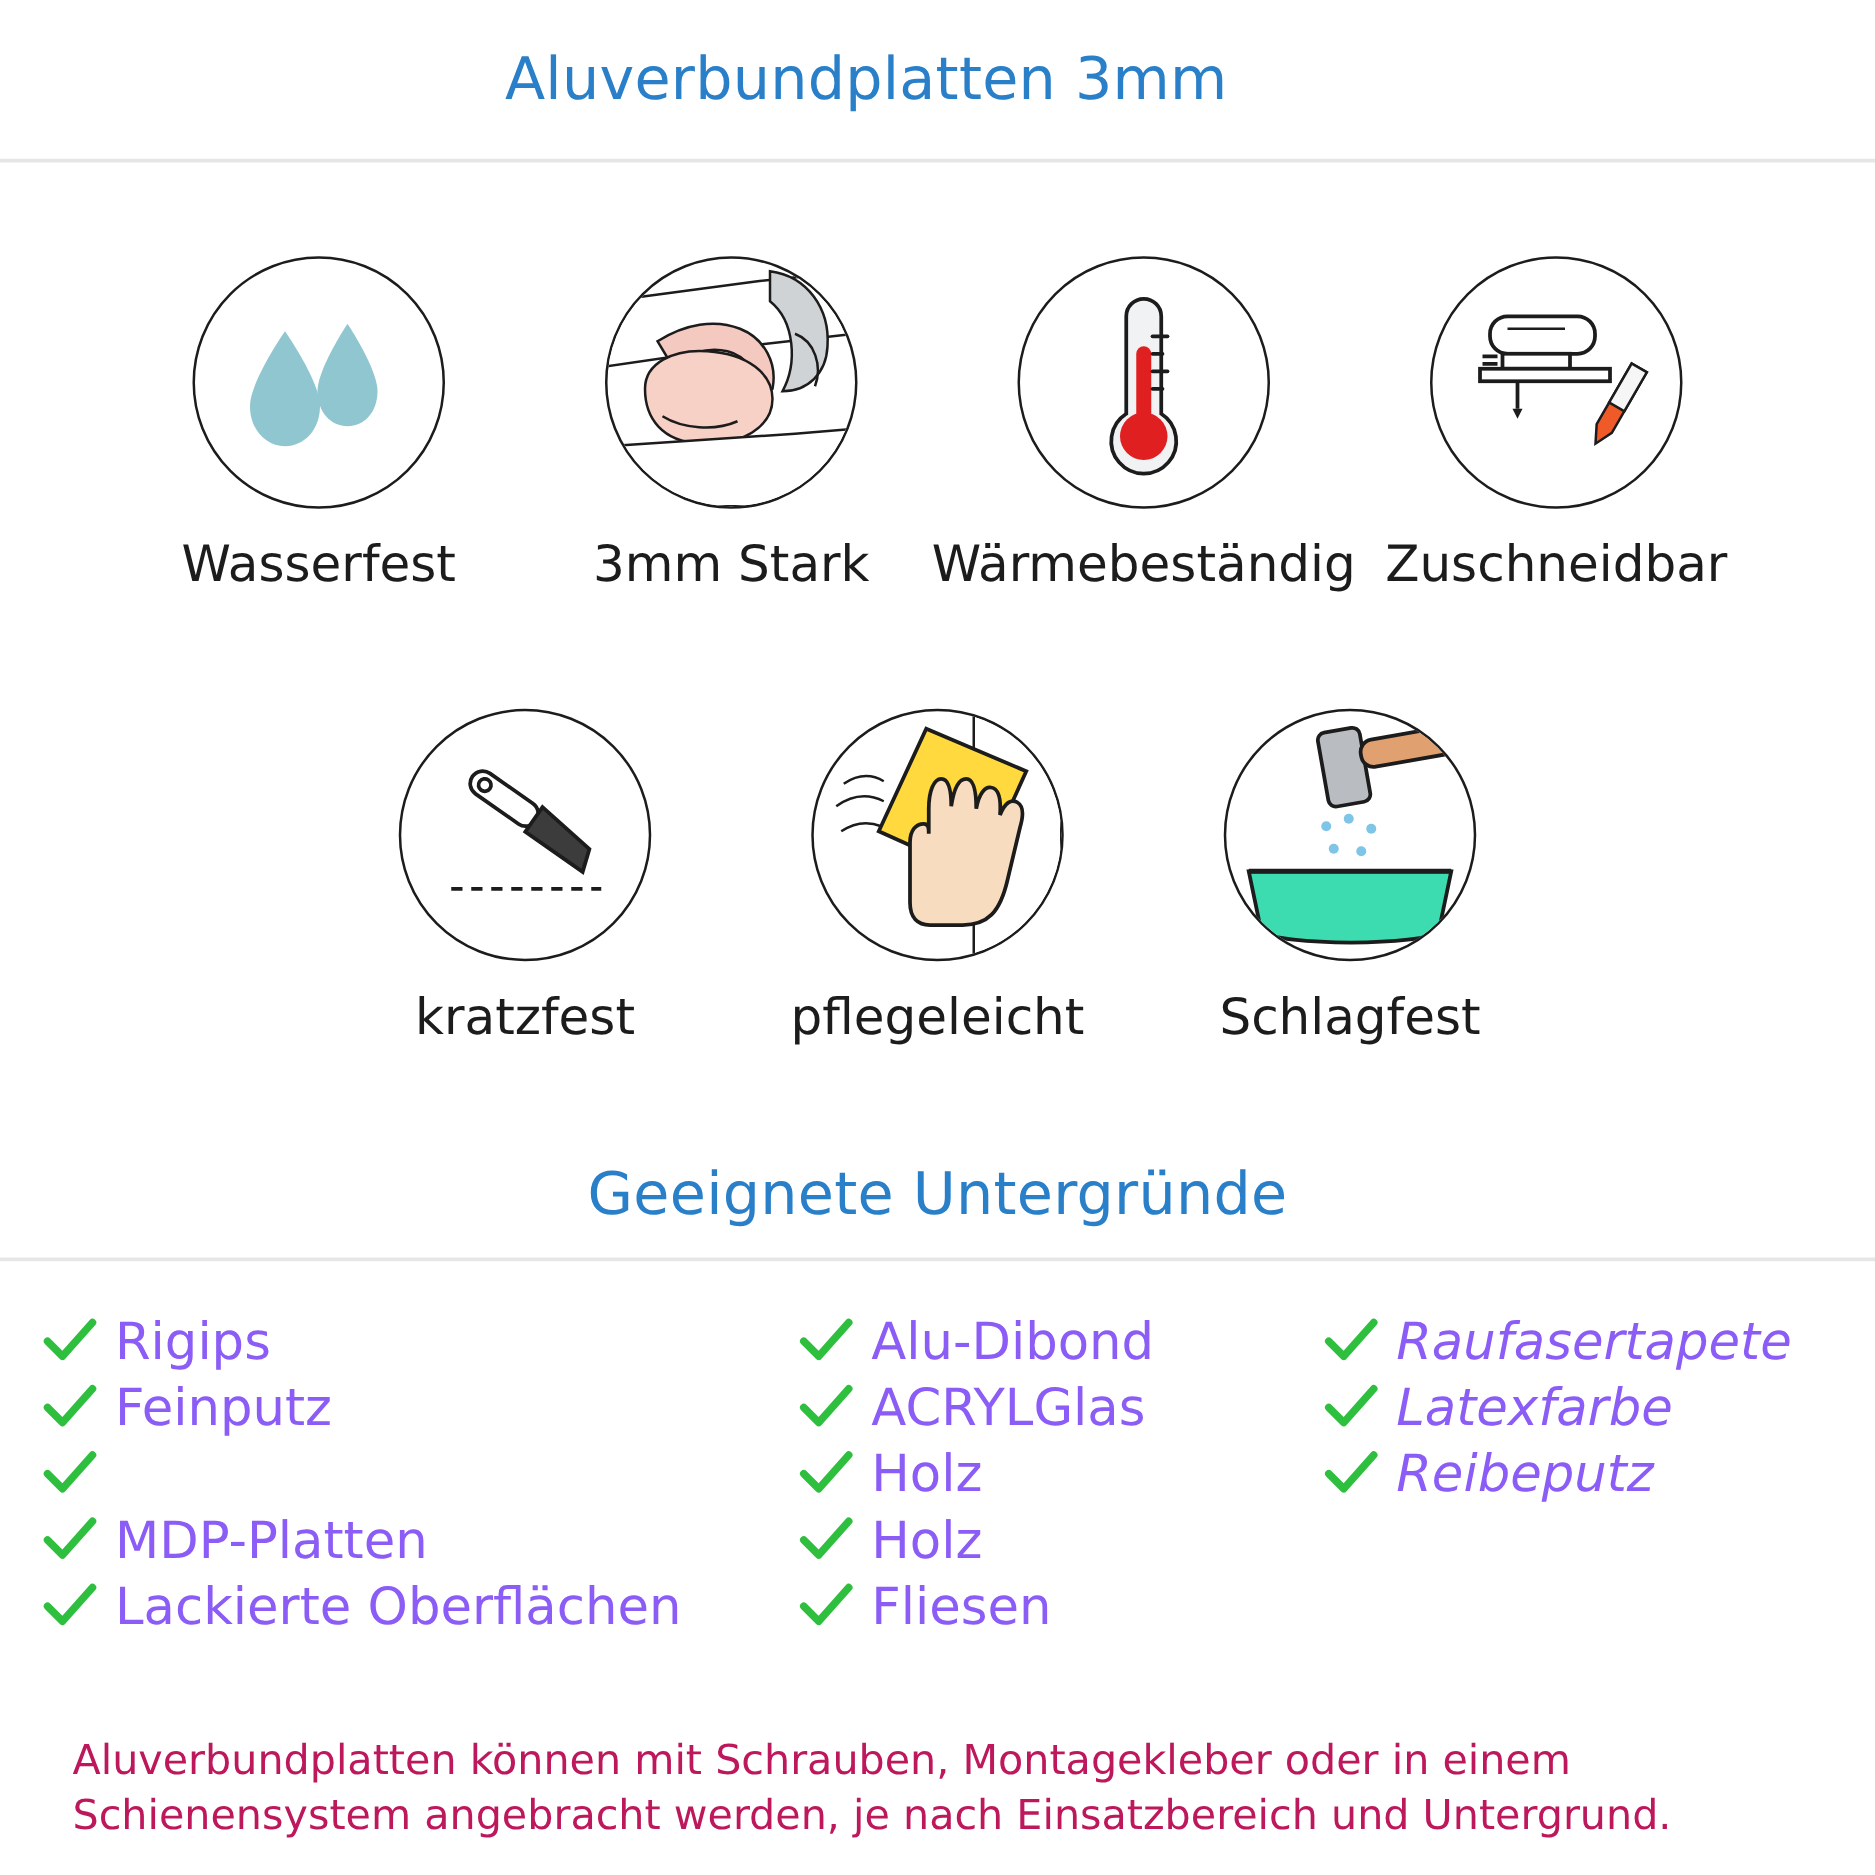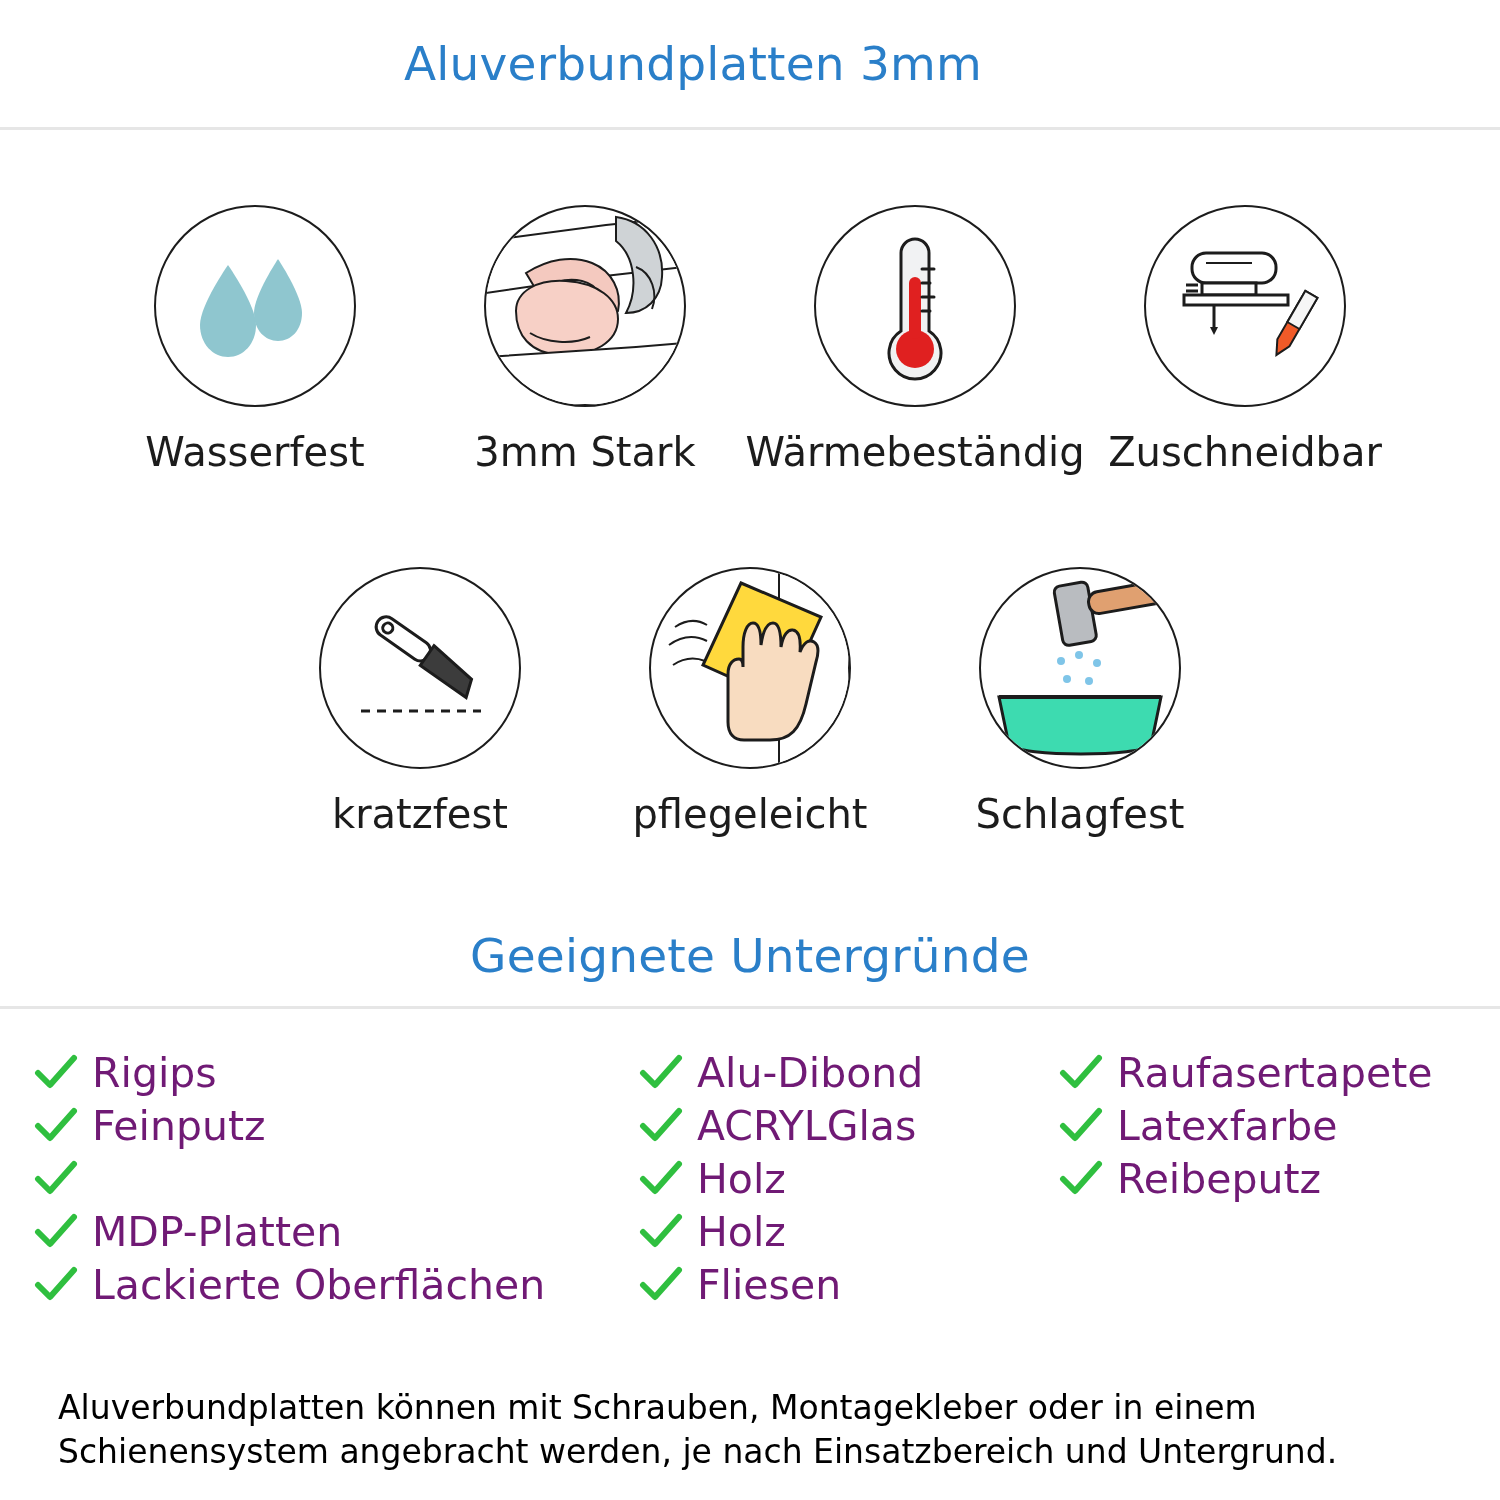--- a/index.html
+++ b/index.html
@@ -89,45 +89,45 @@
   .substrates {
     position: absolute;
     top: 1046px;
     left: 34px;
     width: 1440px;
     display: flex;
   }
   .sub-col { display: flex; flex-direction: column; }
   .sub-col.c1 { width: 605px; }
   .sub-col.c2 { width: 420px; }
-  .sub-col.c3 { width: 415px; }
+  .sub-col.c3 { width: 415px; font-style: italic; }
   .sub-item {
     display: flex;
     align-items: center;
     height: 53px;
   }
   .check {
     width: 44px;
     height: 40px;
     flex: 0 0 44px;
     margin-right: 14px;
   }
   .sub-text {
     font-size: 41px;
-    color: #701a75;
+    color: #8b5cf6;
     white-space: nowrap;
   }
 
   
   .note {
     position: absolute;
     left: 58px;
     top: 1386px;
     width: 1390px;
-    color: #000000;
+    color: #be185d;
     font-size: 33px;
     line-height: 1.33;
   }
 </style>
 </head>
 <body>
 
 <div class="page">
 
   <div class="title title-1">Aluverbundplatten 3mm</div>

